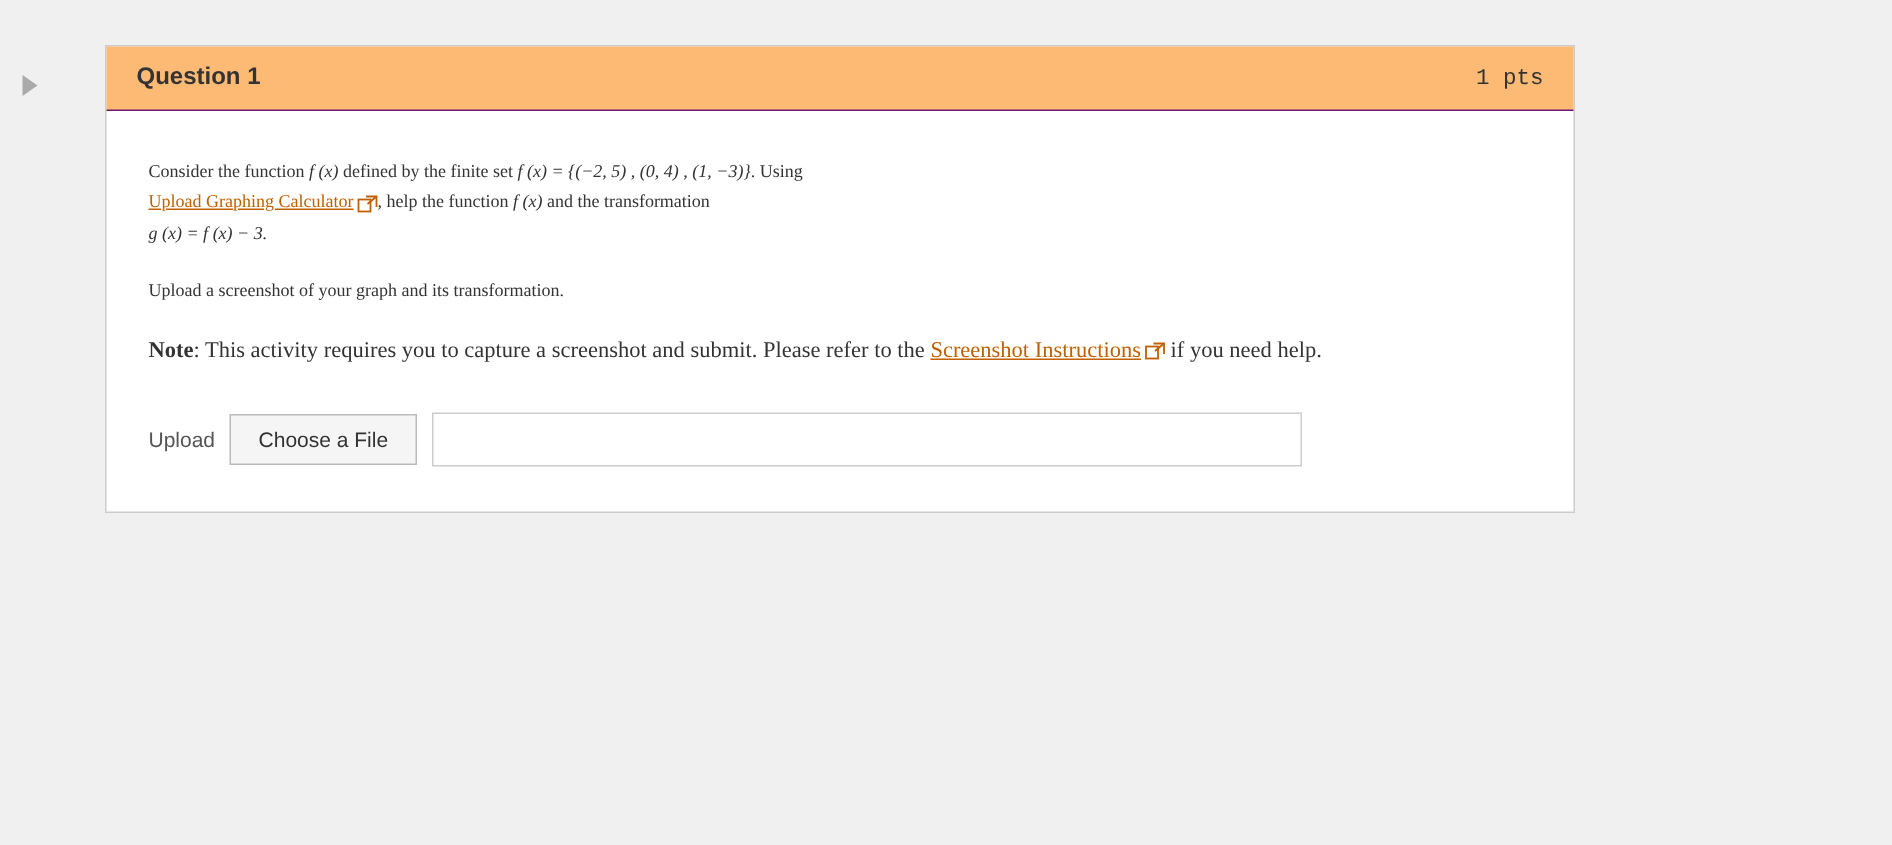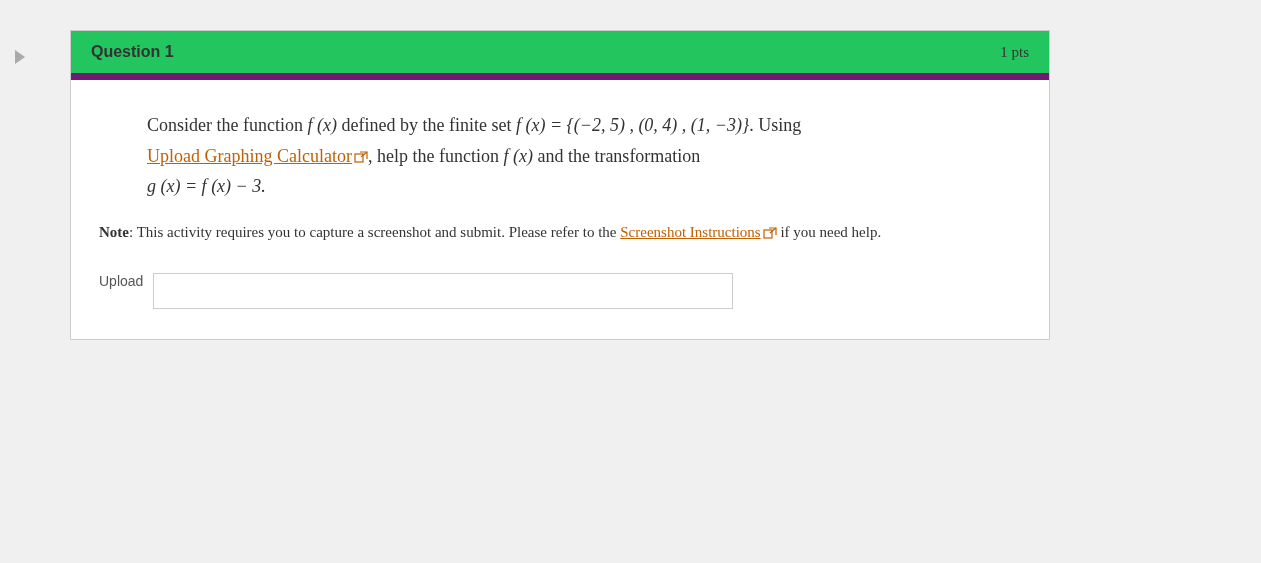--- a/index.html
+++ b/index.html
@@ -35,66 +35,65 @@
       width: 980px;
       margin-left: 30px;
       margin-top: 10px;
     }
 
     .question-header {
       display: flex;
       justify-content: space-between;
       align-items: center;
       padding: 12px 20px;
-      border-bottom: 7px solid #701a75;
-      background: #22c55e;
+      border-bottom: 1px solid #701a75;
+      background: #fdba74;
     }
 
     .question-title {
       font-family: Arial, sans-serif;
       font-weight: bold;
       font-size: 16px;
       color: #333;
     }
 
     .question-points {
-      font-family: Liberation Serif, serif;
+      font-family: Liberation Mono, monospace;
       font-size: 15px;
       color: #333;
       text-align: center;
     }
 
     .question-body {
       padding: 30px 28px 30px 28px;
     }
 
     .question-text {
-      font-size: 18px;
+      font-size: 12px;
       line-height: 1.7;
       color: #333;
       margin-bottom: 18px;
-      margin-left: 48px;
     }
 
     .orange-link {
       color: #c06000;
       text-decoration: underline;
       cursor: pointer;
     }
 
     .upload-note {
       font-size: 15px;
       color: #333;
       margin-bottom: 18px;
       line-height: 1.7;
     }
 
     .upload-section {
       display: flex;
-      align-items: flex-start;
+      align-items: center;
       gap: 10px;
       margin-top: 28px;
     }
 
     .upload-label {
       font-family: Arial, sans-serif;
       font-size: 14px;
       color: #555;
     }
 
@@ -154,29 +153,33 @@
       <p class="question-text">
         <span>Consider the function </span><span class="math-inline">f (x)</span><span> defined by the finite set </span><span class="math-inline">f (x) = {(−2, 5) , (0, 4) , (1, −3)}</span><span>.  Using</span><br>
         <a class="orange-link" href="#"><span>Upload Graphing Calculator</span><svg class="external-link-icon" viewBox="0 0 14 12" fill="none" xmlns="http://www.w3.org/2000/svg">
               <rect x="1" y="3" width="8" height="8" stroke="#c06000" stroke-width="1.2" fill="none"></rect>
               <polyline points="6,1 13,1 13,8" stroke="#c06000" stroke-width="1.2" fill="none"></polyline>
               <line x1="7" y1="6" x2="13" y2="1" stroke="#c06000" stroke-width="1.2"></line>
             </svg></a><span>, help the function </span><span class="math-inline">f (x)</span><span> and the transformation</span><br>
         <span class="math-inline">g (x) = f (x) − 3.</span>
       </p>
 
+      <p class="question-text">
+        <span>Upload a screenshot of your graph and its transformation.</span>
+      </p>
 
       <p class="upload-note">
         <strong>Note</strong><span>: This activity requires you to capture a screenshot and submit. Please refer to the </span><a class="orange-link" href="#"><span>Screenshot Instructions</span><svg class="external-link-icon" viewBox="0 0 14 12" fill="none" xmlns="http://www.w3.org/2000/svg">
               <rect x="1" y="3" width="8" height="8" stroke="#c06000" stroke-width="1.2" fill="none"></rect>
               <polyline points="6,1 13,1 13,8" stroke="#c06000" stroke-width="1.2" fill="none"></polyline>
               <line x1="7" y1="6" x2="13" y2="1" stroke="#c06000" stroke-width="1.2"></line>
             </svg></a><span> if you need help.</span>
       </p>
 
       <div class="upload-section">
         <span class="upload-label">Upload</span>
+        <button class="choose-file-btn">Choose a File</button>
         <div class="file-input-box"></div>
       </div>
 
     </div>
   </div>
 </div>
 
 </body></html>

